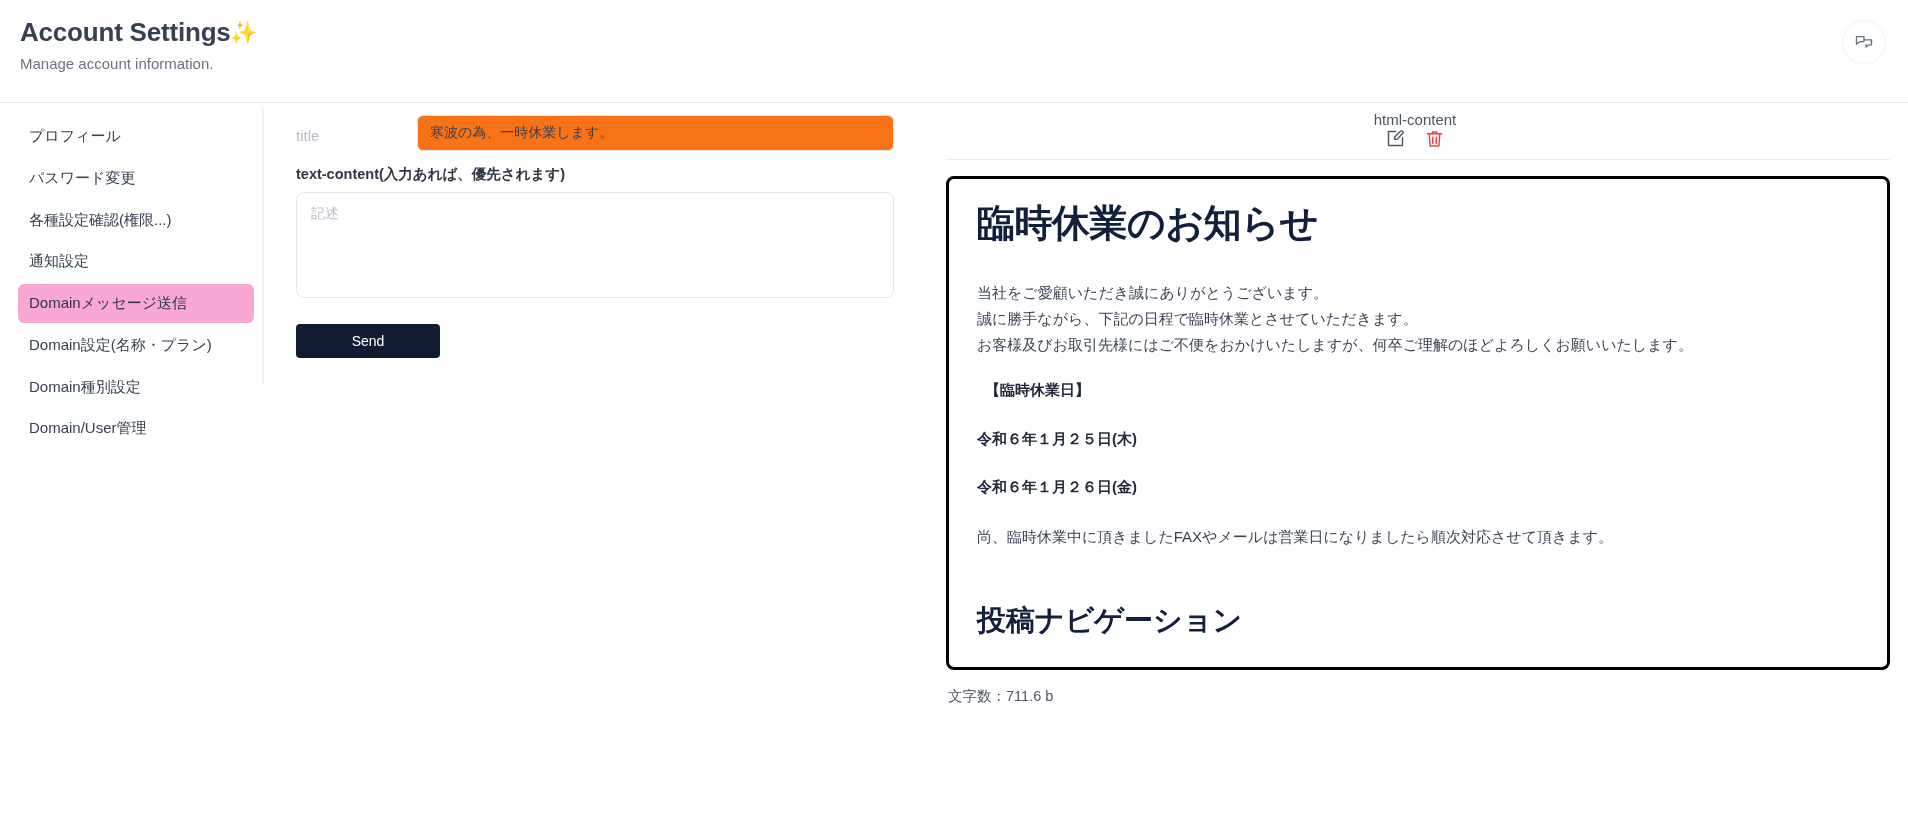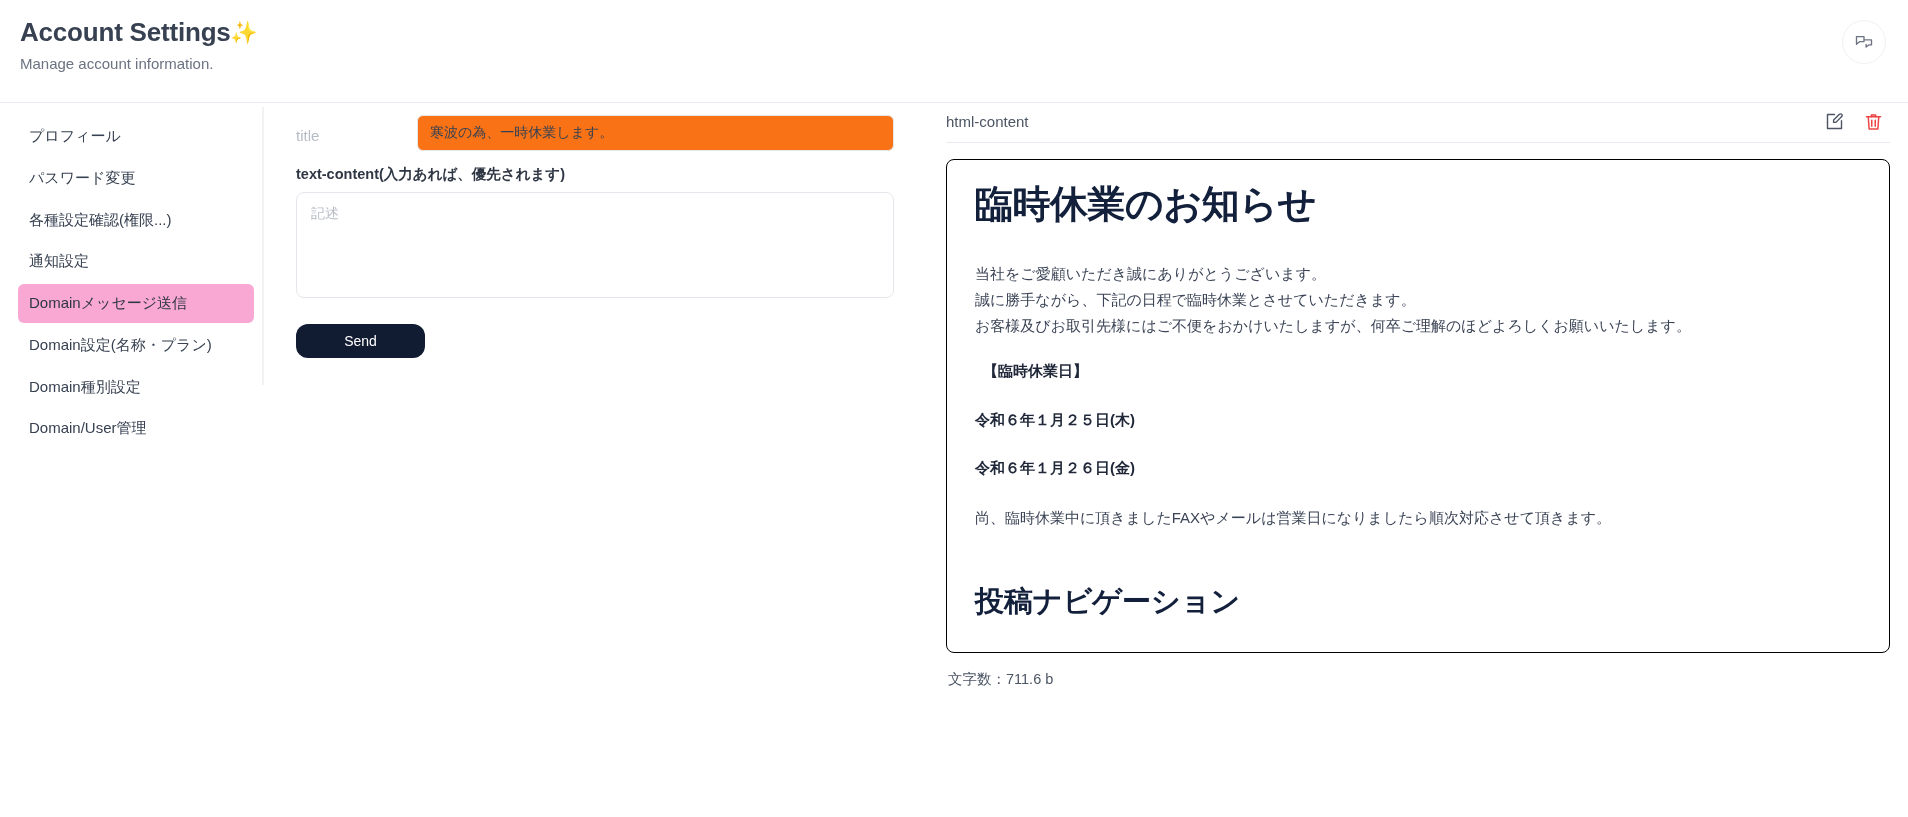--- a/index.html
+++ b/index.html
@@ -135,59 +135,60 @@
     font-size: 14px;
     color: #4d7c0f;
     font-family: inherit;
     resize: none;
     outline: none;
     background: #fff;
   }
   .text-area::placeholder { color: #b6bcc6; }
   .send-button {
     margin-top: 22px;
-    width: 129px;
+    width: 144px;
     height: 34px;
     background: #111c32;
     color: #ffffff;
     border: none;
-    border-radius: 12px;
+    border-radius: 4px;
     font-size: 14px;
     font-family: inherit;
     cursor: pointer;
   }
 
   
   .preview-col {
     flex: 1 1 auto;
     padding: 8px 18px 0 22px;
     min-width: 0;
   }
   .preview-head {
     display: flex;
     align-items: center;
     justify-content: space-between;
     padding: 0 6px 10px 0;
     border-bottom: 1px solid #e7eaee;
+    flex-direction: column;
   }
   .preview-head-label {
     font-size: 15px;
     color: #4b5563;
   }
   .preview-head-actions {
     display: flex;
     align-items: center;
     gap: 18px;
   }
   .icon-btn { cursor: pointer; display: flex; line-height: 0; }
 
   .preview-card {
     margin-top: 16px;
     height: 494px;
-    border: 1px solid #000000;
+    border: 3px solid #000000;
     border-radius: 8px;
     padding: 22px 28px;
     overflow: hidden;
     background: #fff;
   }
   .doc-h1 {
     font-size: 38px;
     font-weight: bold;
     color: #13203b;
     margin: 0 0 34px 0;

